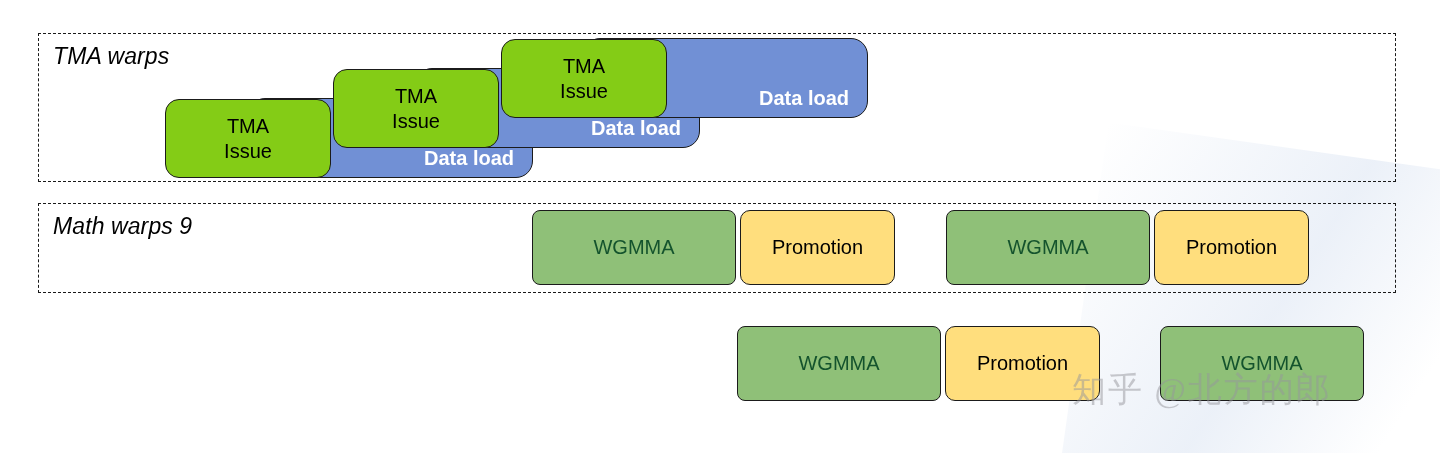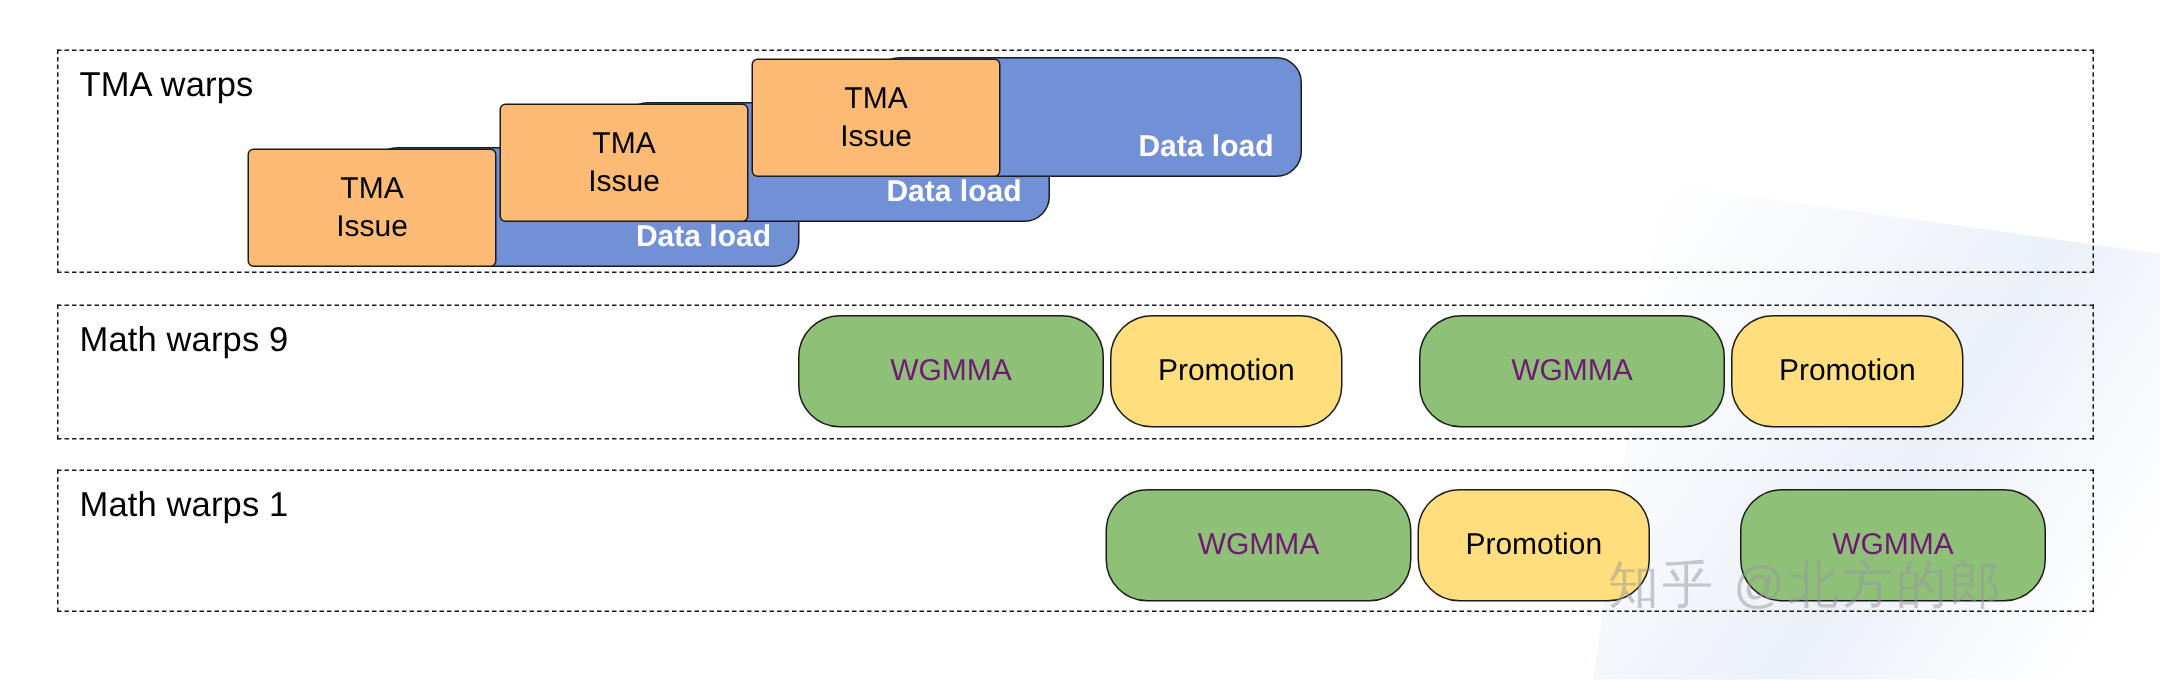--- a/index.html
+++ b/index.html
@@ -34,20 +34,21 @@
     transform: rotate(8deg);
     pointer-events: none;
   }
 
   
   .lane {
     position: absolute;
     border: 1.6px dashed #1a1a1a;
     background: transparent;
     box-sizing: border-box;
+    font-style: italic;
   }
   .lane-label {
     position: absolute;
     left: 14px;
     top: 8px;
     font-size: 23px;
     line-height: 28px;
     letter-spacing: .1px;
     color: #000;
     white-space: nowrap;
@@ -60,38 +61,38 @@
     border: 1.7px solid #1b1b1b;
     border-radius: 17px;
     display: flex;
     align-items: center;
     justify-content: center;
     text-align: center;
     font-size: 20px;
     line-height: 25px;
     white-space: pre-line;
   }
-  .blk.tma    { background: #fdba74; color: #000; border-radius: 4px; }
+  .blk.tma    { background: #84cc16; color: #000; border-radius: 14px; }
   .blk.load   { background: #7190D5; color: #ffffff; border-radius: 17px;
                 justify-content: flex-end; align-items: flex-end;
                 padding: 0 18px 6px 0; font-size: 20px; font-weight: bold; }
-  .blk.wgmma  { background: #8FC078; color: #701a75; border-radius: 28px; }
-  .blk.promo  { background: #FFDE7D; color: #000; border-radius: 28px; }
+  .blk.wgmma  { background: #8FC078; color: #14532d; border-radius: 8px; }
+  .blk.promo  { background: #FFDE7D; color: #000; border-radius: 10px; }
 
   
   .watermark {
     position: absolute;
     left: 1072px;
     top: 370px;
     font-size: 34px;
     line-height: 40px;
     color: rgba(150,150,155,0.50);
     letter-spacing: 2px;
     white-space: nowrap;
-    font-family: Liberation Sans, sans-serif;
+    font-family: Liberation Serif, serif;
     pointer-events: none;
   }
 </style>
 </head>
 <body>
 
 <div id="canvas">
 
   <div class="sheen"></div>
 
@@ -119,23 +120,20 @@
   </div>
 
   <div class="blk wgmma" style="left:532px; top:210px; width:204px; height:75px;">WGMMA</div>
 
   <div class="blk promo" style="left:740px; top:210px; width:155px; height:75px;">Promotion</div>
 
   <div class="blk wgmma" style="left:946px; top:210px; width:204px; height:75px;">WGMMA</div>
 
   <div class="blk promo" style="left:1154px; top:210px; width:155px; height:75px;">Promotion</div>
 
-  <div class="lane" style="left:38px; top:313px; width:1358px; height:95px;">
-    <div class="lane-label">Math warps 1</div>
-  </div>
 
   <div class="blk wgmma" style="left:737px; top:326px; width:204px; height:75px;">WGMMA</div>
 
   <div class="blk promo" style="left:945px; top:326px; width:155px; height:75px;">Promotion</div>
 
   <div class="blk wgmma" style="left:1160px; top:326px; width:204px; height:75px;">WGMMA</div>
 
   <div class="watermark">知乎 @北方的郎</div>
 
 </div>

